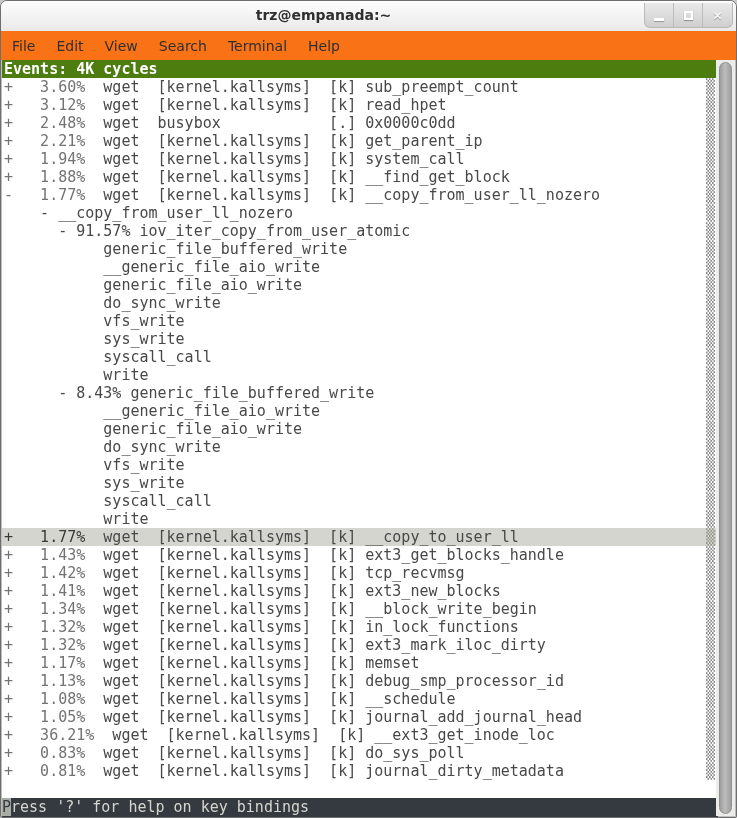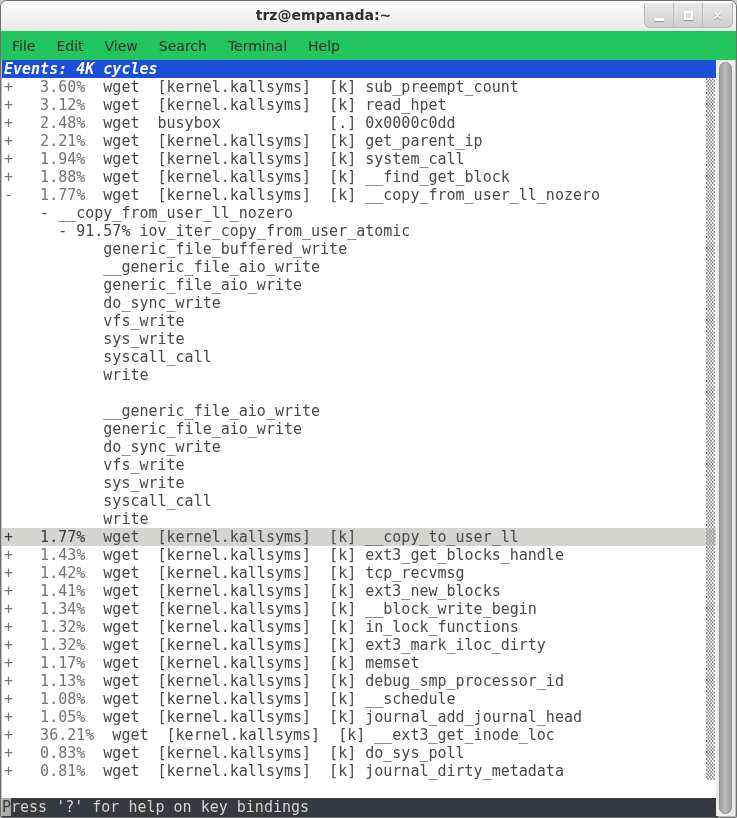--- a/index.html
+++ b/index.html
@@ -34,43 +34,43 @@
     text-shadow:0 1px 1px rgba(0,0,0,.35);
     border-right:1px solid #bcbcbc; cursor:default;
   }
   .winbtn:last-child { border-right:none; }
   .winbtn .sq { display:inline-block; width:9px; height:9px; border:2px solid #fff; box-shadow:0 1px 1px rgba(0,0,0,.3); }
   .winbtn .bar { display:inline-block; width:10px; height:3px; background:#fff; margin-top:8px; box-shadow:0 1px 1px rgba(0,0,0,.3); }
 
   
   .menubar {
     position:absolute; left:0; top:30px; width:100%; height:29px;
-    background:#22c55e; display:flex; align-items:center;
+    background:#f97316; display:flex; align-items:center;
     font-size:14px; color:#2f2f2f;
   }
   .menu-item { padding:4px 10px; margin-left:1px; cursor:default; }
 
   
   .terminal {
     position:absolute; left:1px; top:59px; width:716px; height:756px;
     background:#ffffff; font-family:"DejaVu Sans Mono", monospace;
     font-size:15px; line-height:18px; color:#484848;
   }
   .trow { position:relative; height:18px; white-space:pre; padding-left:2px; }
   .trow .seg { white-space:pre; }
   .green { color:#737373; }
   .trow.selected { background:#d5d5d0; }
   .trow.selected .green { color:#3a3a3a; }
   .mark { position:absolute; left:704px; top:0; color:#8a8a8a; }
   .mark.diamond { color:#333333; }
   .trow.selected .mark { color:#97978f; }
 
   .events-header {
-    height:18px; background:#1d4ed8; color:#ffffff; font-weight:bold;
-    white-space:pre; padding-left:2px;font-style:italic;
+    height:18px; background:#4d7c0f; color:#ffffff; font-weight:bold;
+    white-space:pre; padding-left:2px;
   }
   .statusbar {
     position:absolute; left:1px; top:815px; transform:translateY(-18px);
     width:716px; height:28px; background:#343a3f; color:#d6d6d0;
     font-family:"DejaVu Sans Mono", monospace; font-size:15px; line-height:18px;
     white-space:pre; 
   }
   .cursor-block { background:#a9aca4; color:#343a3f; }
 
   
@@ -126,21 +126,21 @@
         <div class="trow"><span class="seg">    - __copy_from_user_ll_nozero</span><span class="mark">▒</span></div>
         <div class="trow"><span class="seg">      - 91.57% iov_iter_copy_from_user_atomic</span><span class="mark">▒</span></div>
         <div class="trow"><span class="seg">           generic_file_buffered_write</span><span class="mark">▒</span></div>
         <div class="trow"><span class="seg">           __generic_file_aio_write</span><span class="mark">▒</span></div>
         <div class="trow"><span class="seg">           generic_file_aio_write</span><span class="mark">▒</span></div>
         <div class="trow"><span class="seg">           do_sync_write</span><span class="mark">▒</span></div>
         <div class="trow"><span class="seg">           vfs_write</span><span class="mark">▒</span></div>
         <div class="trow"><span class="seg">           sys_write</span><span class="mark">▒</span></div>
         <div class="trow"><span class="seg">           syscall_call</span><span class="mark">▒</span></div>
         <div class="trow"><span class="seg">           write</span><span class="mark">▒</span></div>
-        <div class="trow"><span class="mark">▒</span></div>
+        <div class="trow"><span class="seg">      - 8.43% generic_file_buffered_write</span><span class="mark">▒</span></div>
         <div class="trow"><span class="seg">           __generic_file_aio_write</span><span class="mark">▒</span></div>
         <div class="trow"><span class="seg">           generic_file_aio_write</span><span class="mark">▒</span></div>
         <div class="trow"><span class="seg">           do_sync_write</span><span class="mark">▒</span></div>
         <div class="trow"><span class="seg">           vfs_write</span><span class="mark">▒</span></div>
         <div class="trow"><span class="seg">           sys_write</span><span class="mark">▒</span></div>
         <div class="trow"><span class="seg">           syscall_call</span><span class="mark">▒</span></div>
         <div class="trow"><span class="seg">           write</span><span class="mark">▒</span></div>
         <div class="trow selected"><span class="seg green">+   1.77%</span><span class="seg">  wget  [kernel.kallsyms]  [k] __copy_to_user_ll</span><span class="mark">▒</span></div>
         <div class="trow"><span class="seg green">+   1.43%</span><span class="seg">  wget  [kernel.kallsyms]  [k] ext3_get_blocks_handle</span><span class="mark">▒</span></div>
         <div class="trow"><span class="seg green">+   1.42%</span><span class="seg">  wget  [kernel.kallsyms]  [k] tcp_recvmsg</span><span class="mark">▒</span></div>

